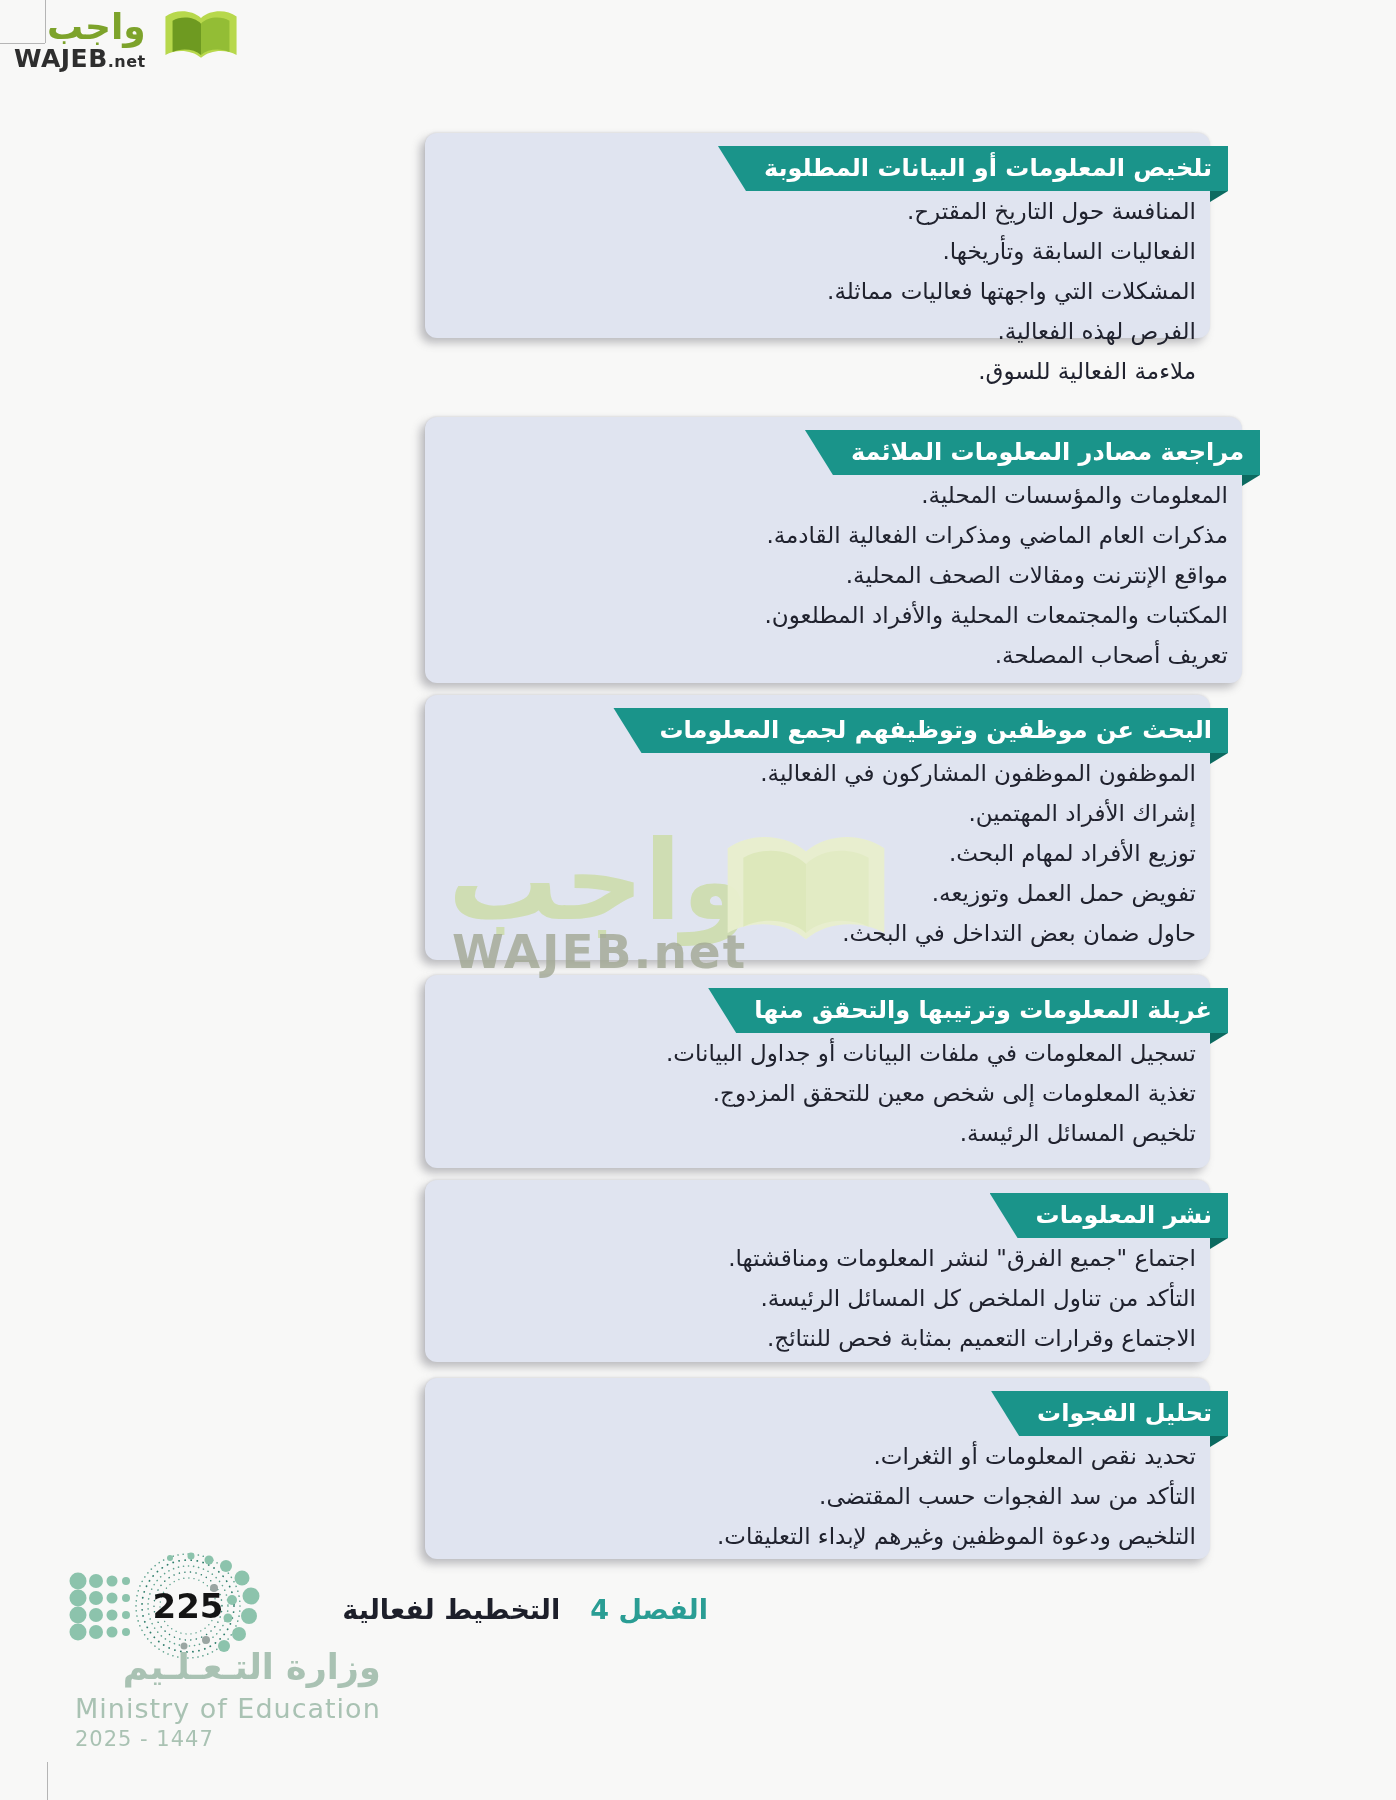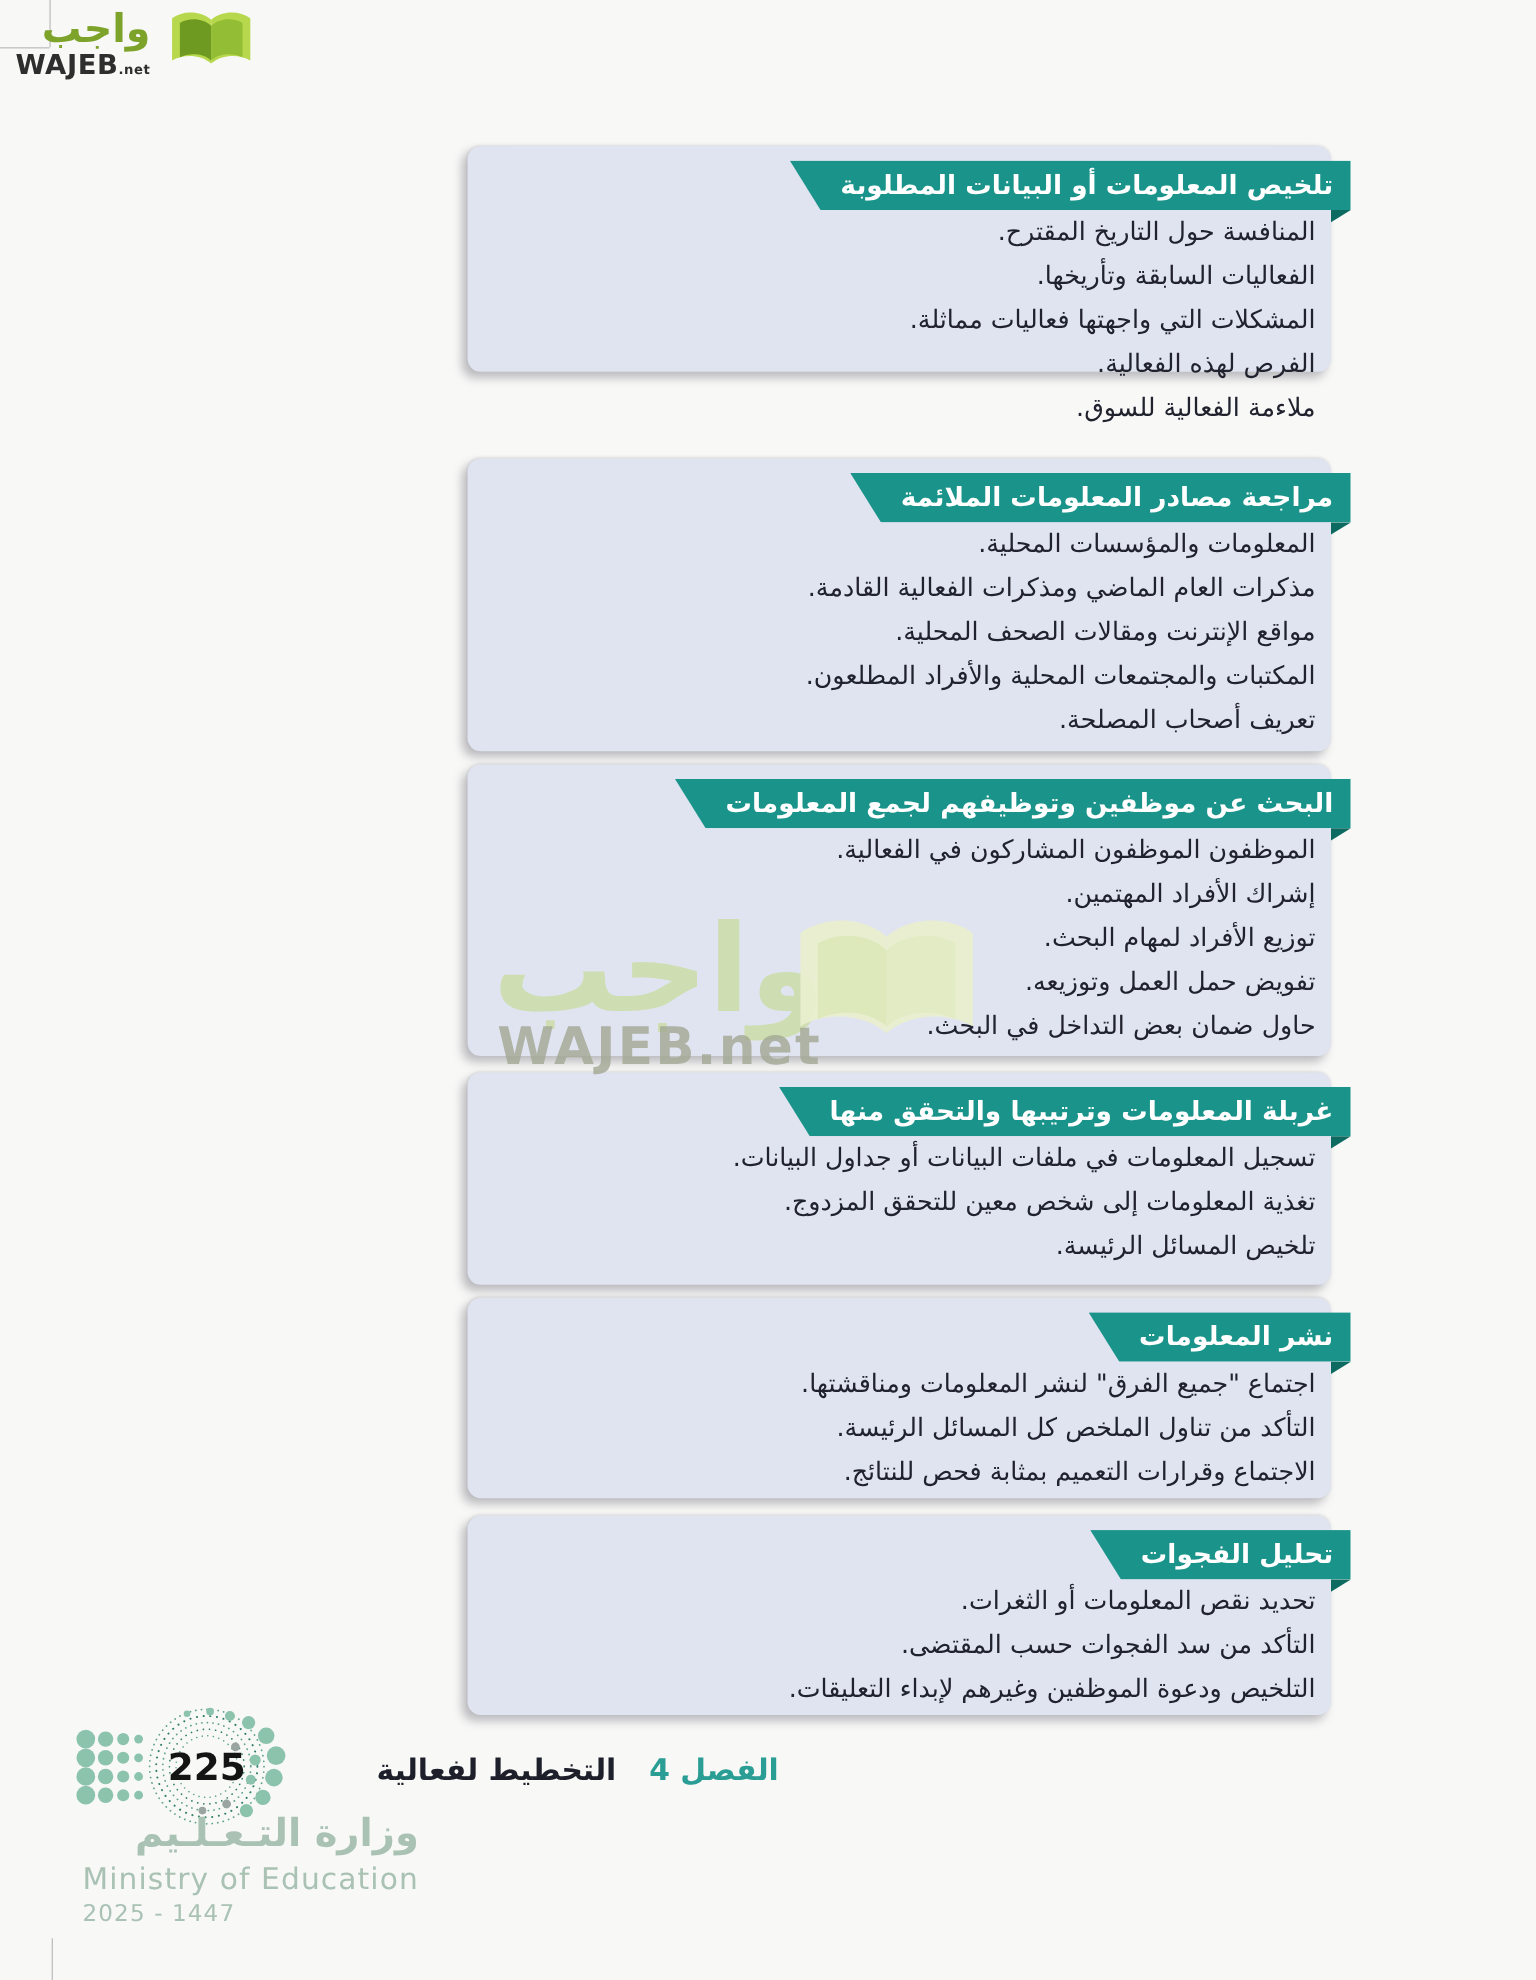--- a/index.html
+++ b/index.html
@@ -12,32 +12,32 @@
   .crop{position:absolute;background:#b5b5b5;}
   .crop-v1{left:45px;top:0;width:1px;height:43px;}
   .crop-h1{left:0;top:43px;width:45px;height:1px;}
   .crop-v2{left:47px;top:1762px;width:1px;height:38px;}
 
   
   .logo{position:absolute;left:14px;top:8px;display:flex;gap:12px;align-items:flex-start;}
   .logo-text{display:flex;flex-direction:column;align-items:flex-end;}
   .logo-ar{color:#7da32b;font-size:36px;font-weight:bold;line-height:1.05;}
   .logo-en{color:#2e2e2e;font-size:25px;font-weight:bold;letter-spacing:.5px;line-height:1;}
-  .logo-en .suffix{font-size:12px;}
+  .logo-en .suffix{font-size:16px;}
   .logo-book{width:86px;height:64px;}
   .lb1{fill:#b7d84c;} .lb2{fill:#6e9a21;} .lb3{fill:#93bd35;}
 
   
   .card{
     position:absolute;left:425px;width:785px;
     background:#e0e4f0;border-radius:12px;
     box-shadow:-5px 5px 9px rgba(105,105,115,.42), 0 -1px 2px rgba(140,140,150,.18);
   }
   .c1{top:133px;height:205px;}
-  .c2{top:417px;height:266px;}
+  .c2{top:417px;height:266px;padding-left:32px;}
   .c3{top:695px;height:265px;}
   .c4{top:975px;height:193px;}
   .c5{top:1180px;height:182px;}
   .c6{top:1378px;height:181px;}
 
   .ribbon{
     position:absolute;top:13px;right:-18px;height:45px;
     background:#1a948a;color:#ffffff;
     font-size:24px;font-weight:bold;line-height:45px;
     padding:0 16px 0 46px;white-space:nowrap;

